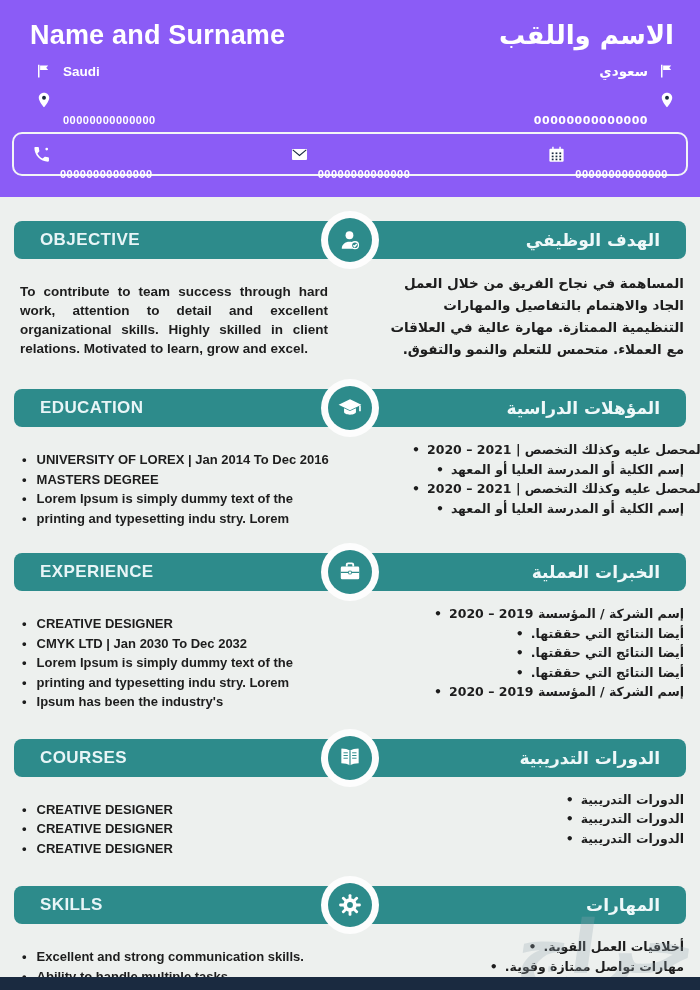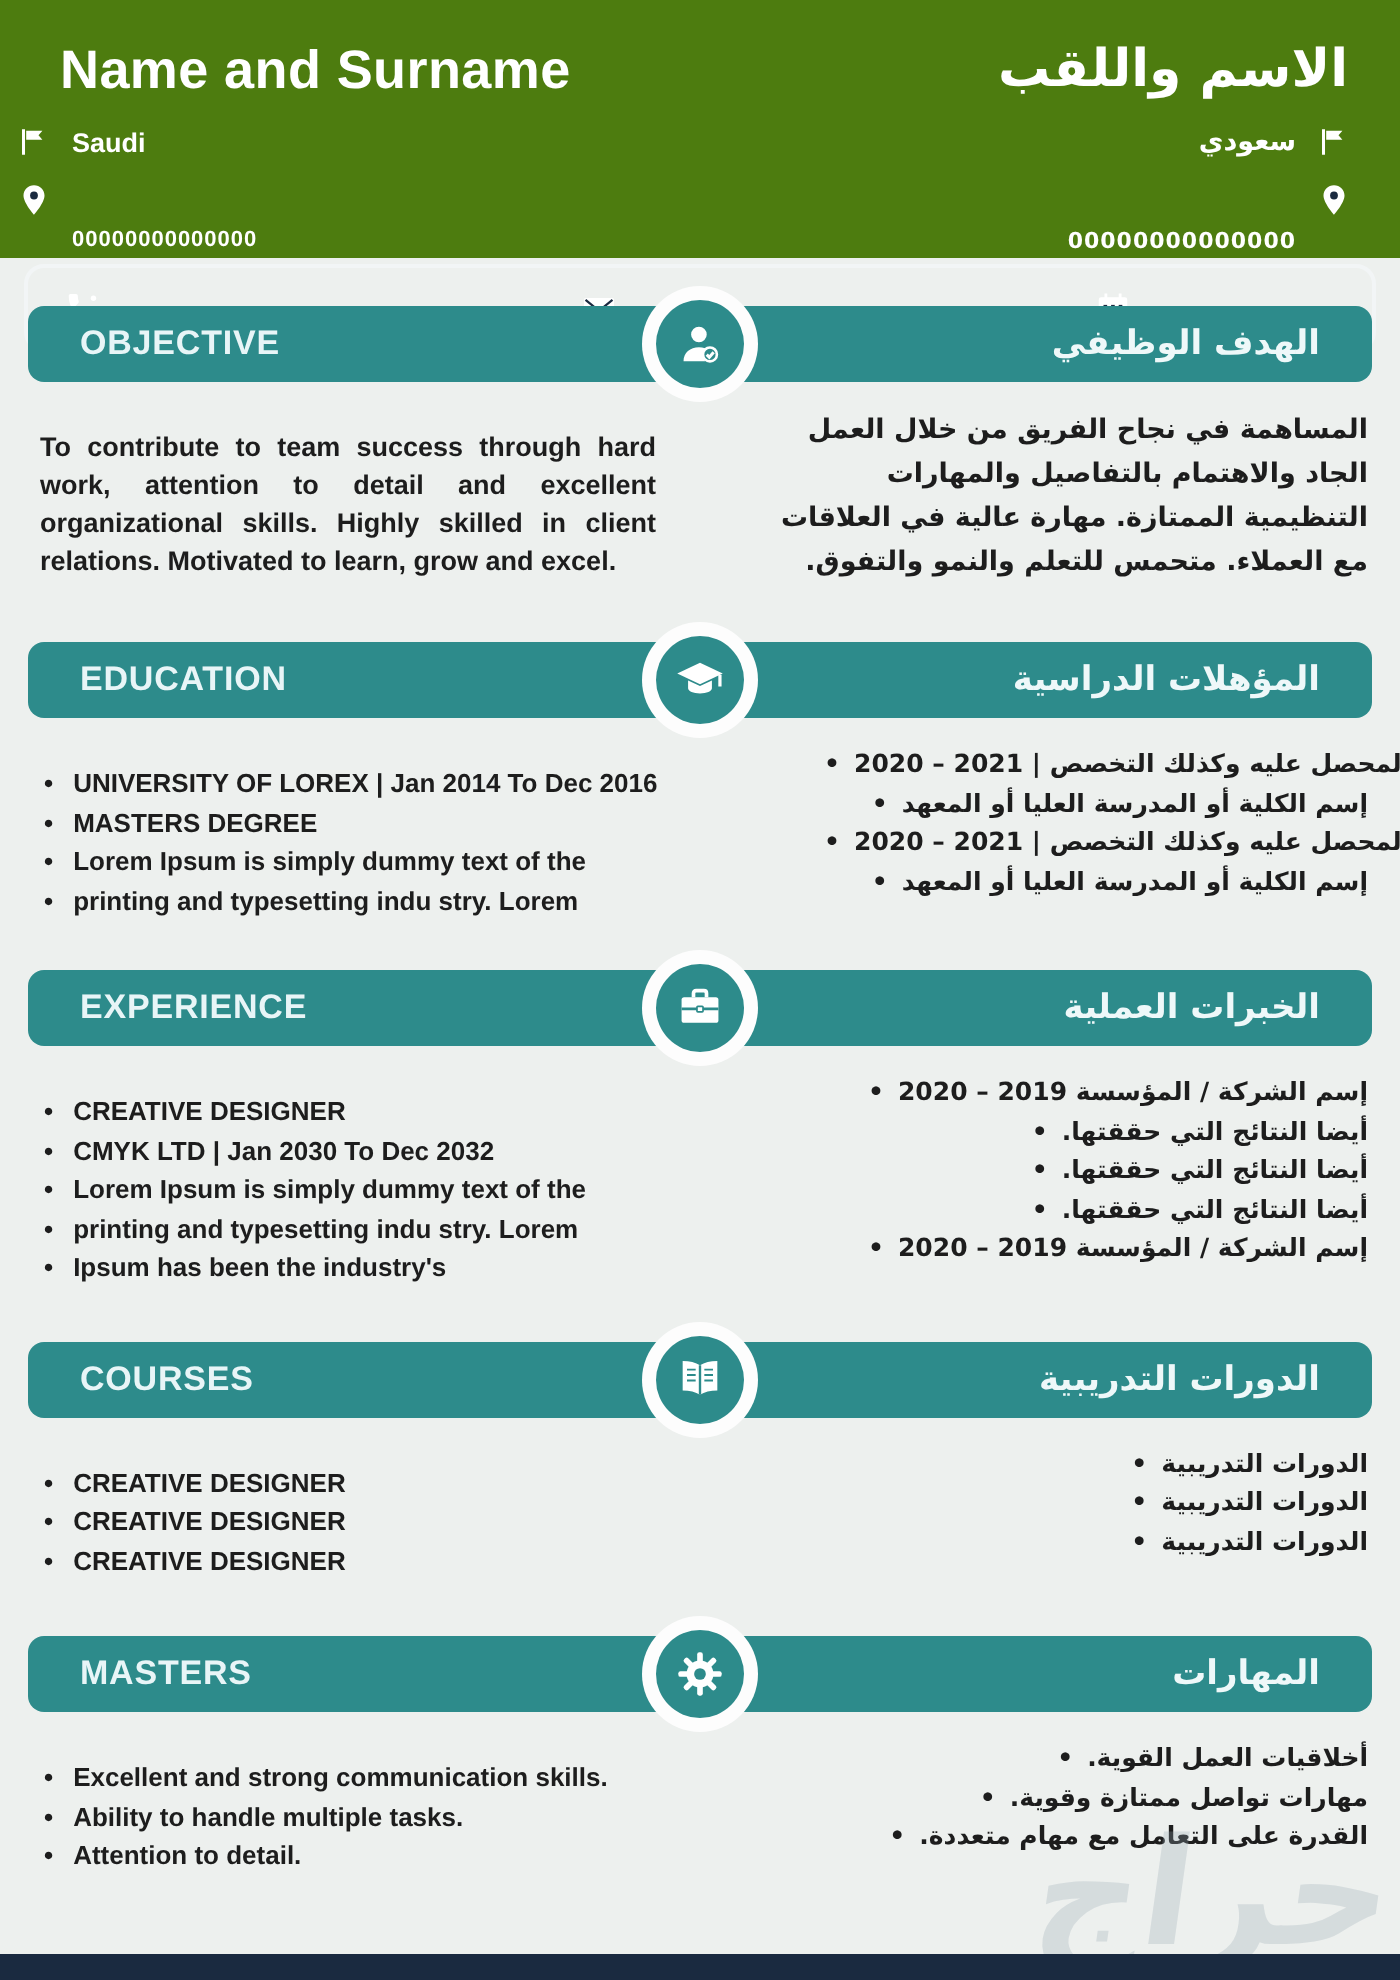--- a/index.html
+++ b/index.html
@@ -1,23 +1,23 @@
 <!DOCTYPE html>
 <html><head>
 <meta charset="utf-8">
 <style>
   html,body{margin:0;padding:0;background:#c8c8c8;}
   .page{width:700px;height:990px;position:relative;background:#edf0ee;overflow:hidden;
         font-family:"Liberation Sans","DejaVu Sans",sans-serif;}
   
-  .header{position:relative;background:#4d7c0f;height:129px;color:#fff;}
+  .header{position:relative;background:#8b5cf6;height:197px;color:#fff;}
   .hdr-top{display:flex;justify-content:space-between;align-items:flex-start;padding:20px 26px 0 30px;}
   .name-en{font-size:27px;font-weight:bold;letter-spacing:.2px;}
   .name-ar{font-size:26px;font-weight:bold;font-family:"DejaVu Sans",sans-serif;}
-  .hdr-mid{display:flex;justify-content:space-between;padding:8px 24px 0 8px;gap:20px;}
+  .hdr-mid{display:flex;justify-content:space-between;padding:8px 24px 0 35px;gap:20px;}
   .hdr-col{display:flex;flex-direction:column;gap:5px;}
   .hdr-row{display:flex;align-items:center;height:24px;gap:10px;font-weight:bold;font-size:13.5px;}
   .hdr-row.rtl{flex-direction:row-reverse;text-align:right;font-family:"DejaVu Sans",sans-serif;}
   .hdr-row svg{width:18px;height:18px;flex:0 0 18px;}
   .zeros{font-size:11px;letter-spacing:.5px;margin-top:40px;}
   .contact-bar{position:absolute;left:12px;right:12px;top:132px;height:44px;border:2.5px solid #f2f5f6;
                border-radius:10px;display:flex;align-items:center;justify-content:space-between;
                padding:0 18px;box-sizing:border-box;}
   .c-item{display:flex;align-items:center;gap:9px;font-weight:bold;font-size:13.5px;color:#fff;}
   .c-item svg{width:19px;height:19px;}
@@ -242,21 +242,21 @@
           <div class="col col-ar">
             <div class="row row-ar"><span class="blt">•</span><span class="txt" dir="rtl">الدورات التدريبية</span></div>
             <div class="row row-ar"><span class="blt">•</span><span class="txt" dir="rtl">الدورات التدريبية</span></div>
             <div class="row row-ar"><span class="blt">•</span><span class="txt" dir="rtl">الدورات التدريبية</span></div>
           </div>
         </div>
       </section>
       <section class="section s-skills">
         <div class="banner-wrap">
           <div class="banner">
-            <span class="bt-en">MASTERS</span>
+            <span class="bt-en">SKILLS</span>
             <span class="bt-ar">المهارات</span>
           </div>
           <div class="circle">
             <svg viewBox="0 0 24 24">
               <g fill="#fff">
                 <rect x="10.7" y="2" width="2.6" height="20" rx="1"></rect>
                 <rect x="10.7" y="2" width="2.6" height="20" rx="1" transform="rotate(45 12 12)"></rect>
                 <rect x="10.7" y="2" width="2.6" height="20" rx="1" transform="rotate(90 12 12)"></rect>
                 <rect x="10.7" y="2" width="2.6" height="20" rx="1" transform="rotate(135 12 12)"></rect>
                 <circle cx="12" cy="12" r="6.2"></circle>

